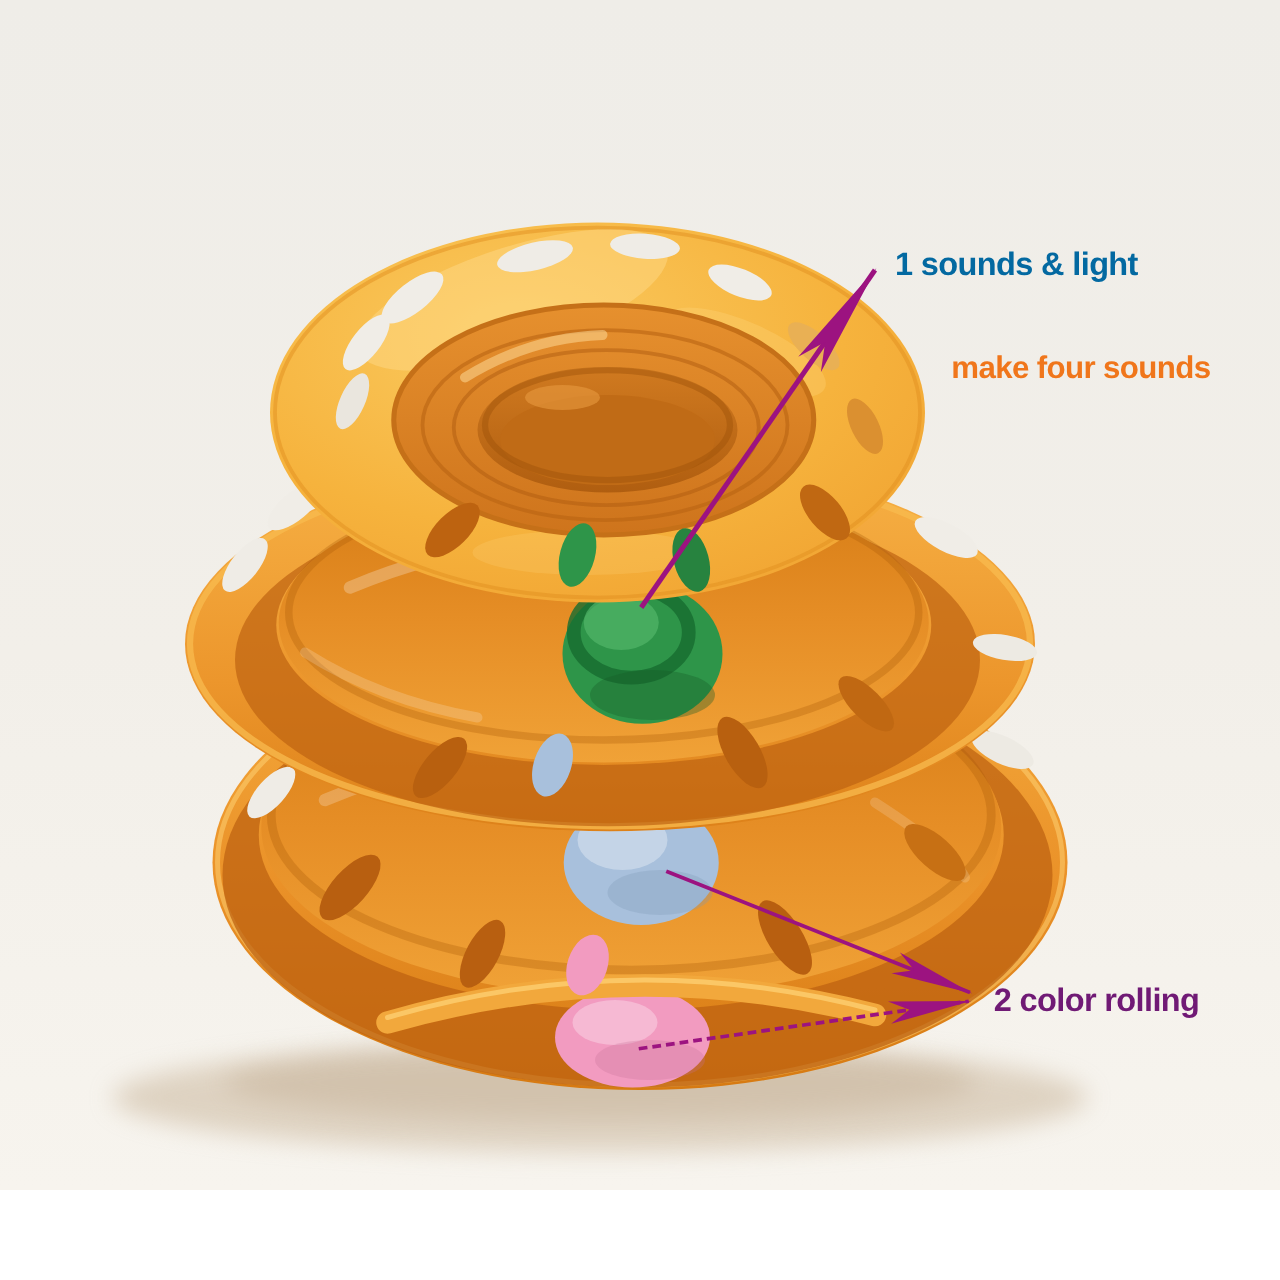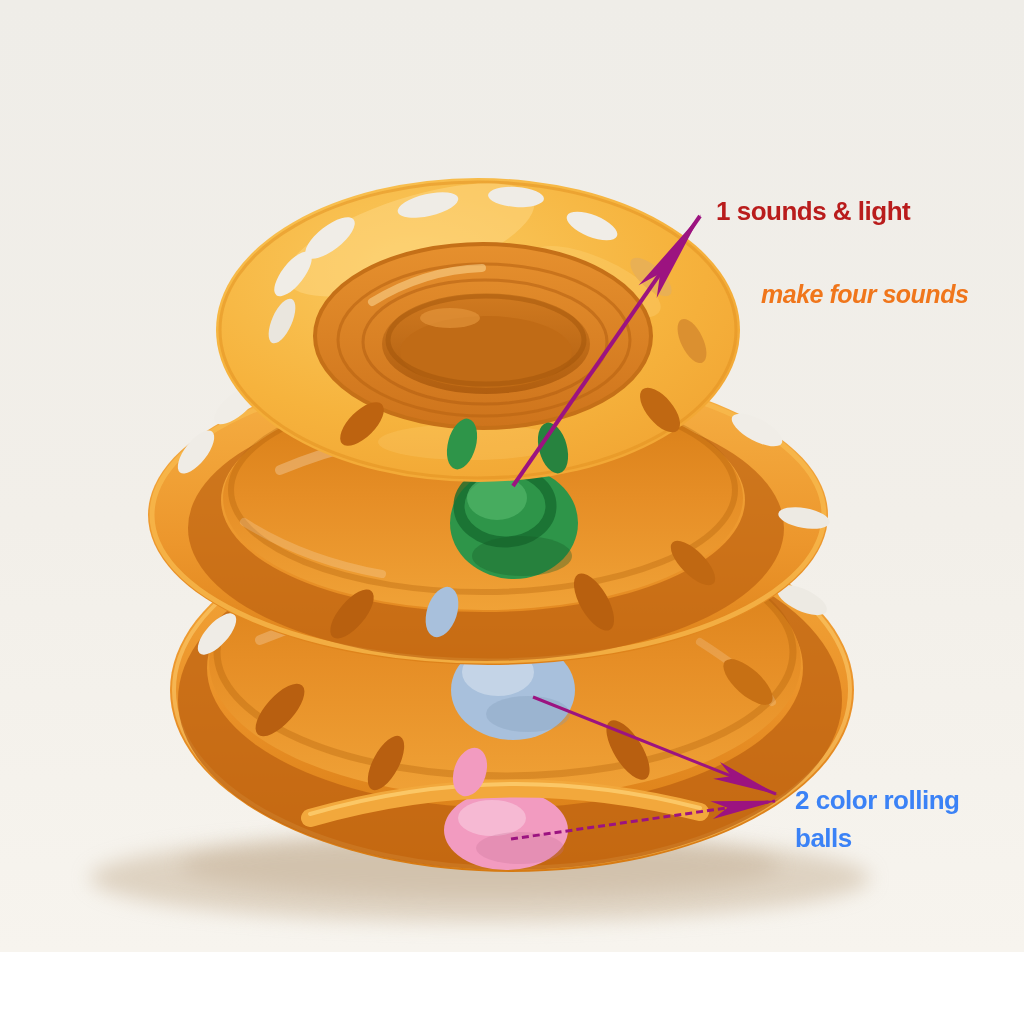--- a/index.html
+++ b/index.html
@@ -1,25 +1,25 @@
 <!DOCTYPE html>
 <html><head>
 <meta charset="utf-8">
 <style>
   html,body{margin:0;padding:0;background:#ffffff;}
   .stage{position:relative;width:1024px;height:1024px;overflow:hidden;
          font-family:"Liberation Sans",sans-serif;background:#ffffff;}
   .stage svg{position:absolute;left:0;top:0;}
   .label{position:absolute;white-space:nowrap;}
   .l1{left:716px;top:192px;font-size:26px;font-weight:700;line-height:38px;
-      letter-spacing:-0.5px;color:#b91c1c;}
-  .l2{left:761px;top:271px;font-size:25px;font-style:italic;font-weight:700;
+      letter-spacing:-0.5px;color:#0369a1;}
+  .l2{left:761px;top:271px;font-size:25px;font-weight:700;
       line-height:46px;letter-spacing:-0.5px;color:#F0761B;}
   .l3{left:795px;top:781px;font-size:26px;font-weight:700;line-height:38px;
-      letter-spacing:-0.5px;color:#3b82f6;}
+      letter-spacing:-0.5px;color:#701a75;}
 </style>
 </head>
 <body>
 
 <div class="stage">
 
 <svg width="1024" height="1024" viewBox="0 0 1024 1024">
   <defs>
     <linearGradient id="bgG" x1="0" y1="0" x2="0" y2="1">
       <stop offset="0" stop-color="#EFEDE8"></stop>
@@ -185,16 +185,15 @@
 <div class="label l1">
   <div>1 sounds &amp; light</div>
 </div>
 
 <div class="label l2">
   <div>make four sounds</div>
 </div>
 
 <div class="label l3">
   <div>2 color rolling</div>
-  <div>balls</div>
 </div>
 
 </div>
 
 </body></html>

